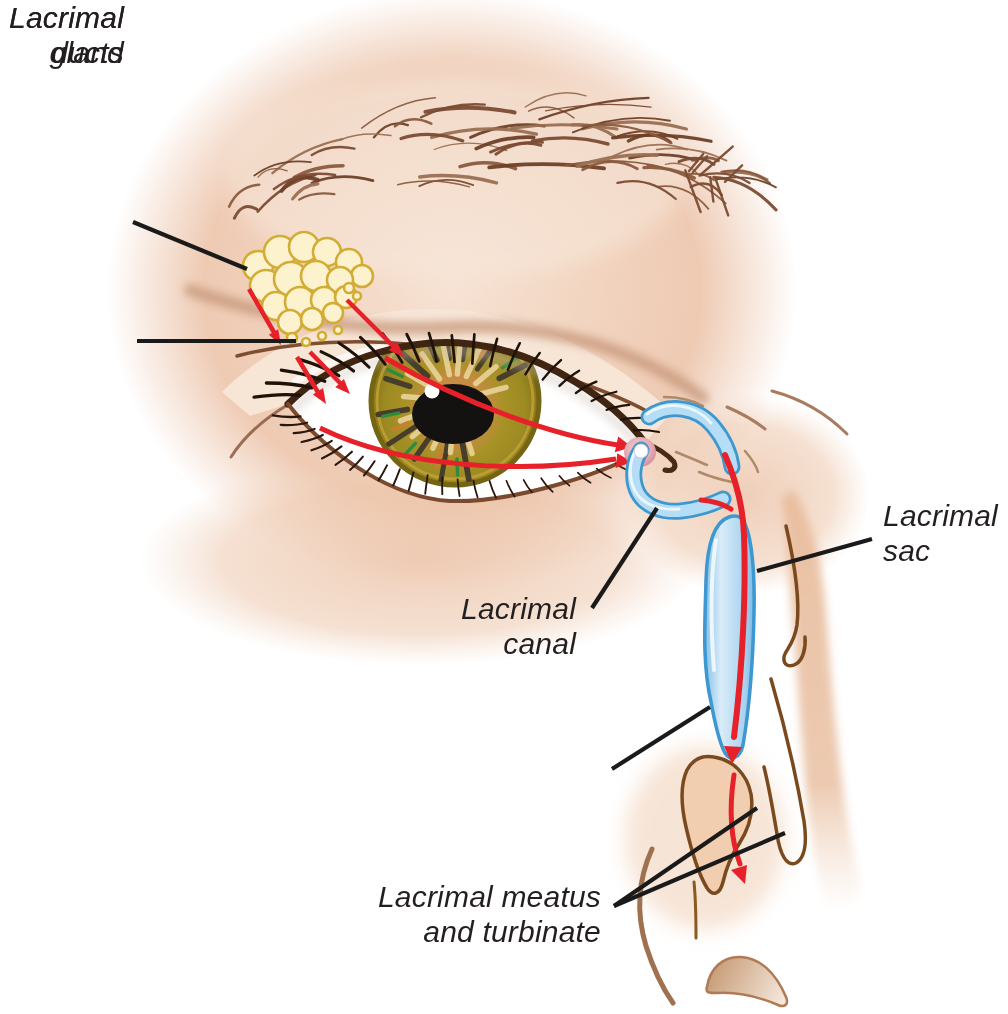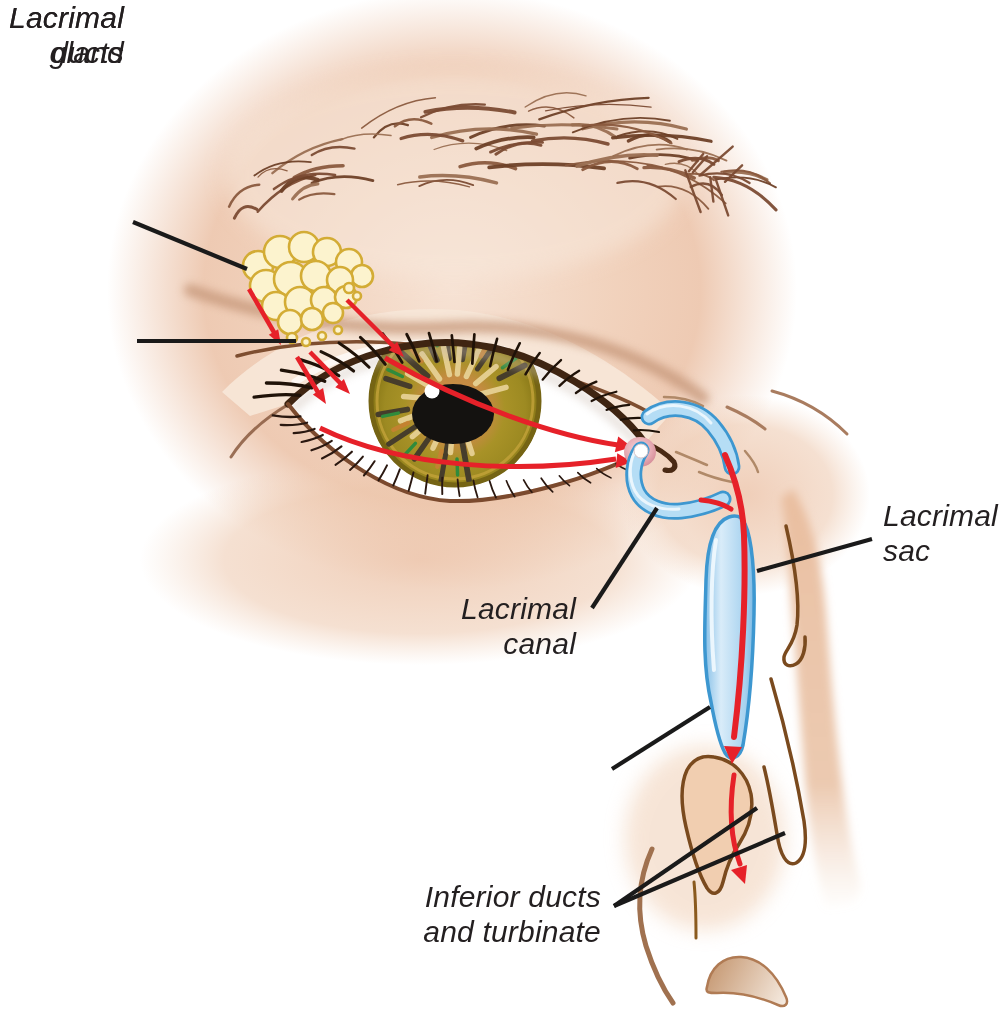--- a/index.html
+++ b/index.html
@@ -373,15 +373,15 @@
 </svg>
 
   <div class="lbl ta-r" style="left:0;top:186;width:124px">Lacrimal
 gland</div>
   <div class="lbl ta-r" style="left:0;top:309;width:124px">Lacrimal
 ducts</div>
   <div class="lbl ta-r" style="left:396px;top:591px;width:180px">Lacrimal
 canal</div>
   <div class="lbl ta-l" style="left:883px;top:498px;width:125px">Lacrimal
 sac</div>
-  <div class="lbl ta-r" style="left:361px;top:879px;width:240px">Inferior ducts
+  <div class="lbl ta-r" style="left:361px;top:879px;width:240px">Lacrimal meatus
 and turbinate</div>
 </div>
 
 </body></html>

